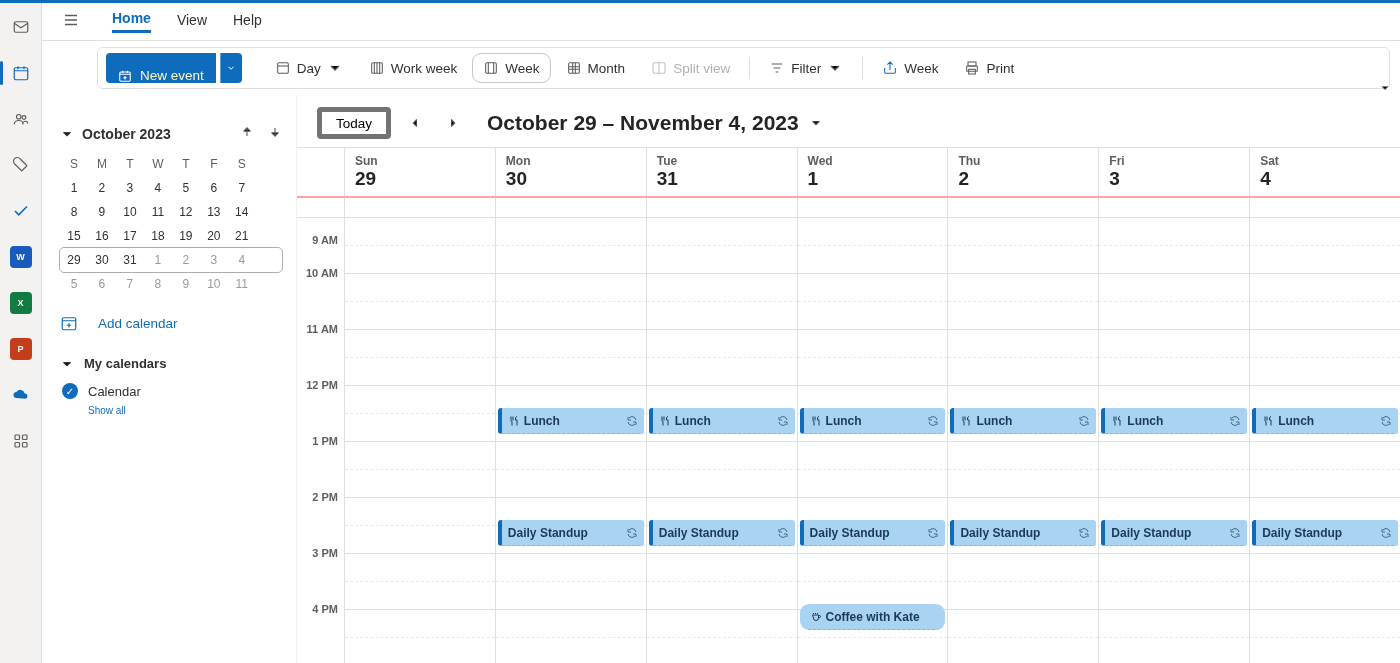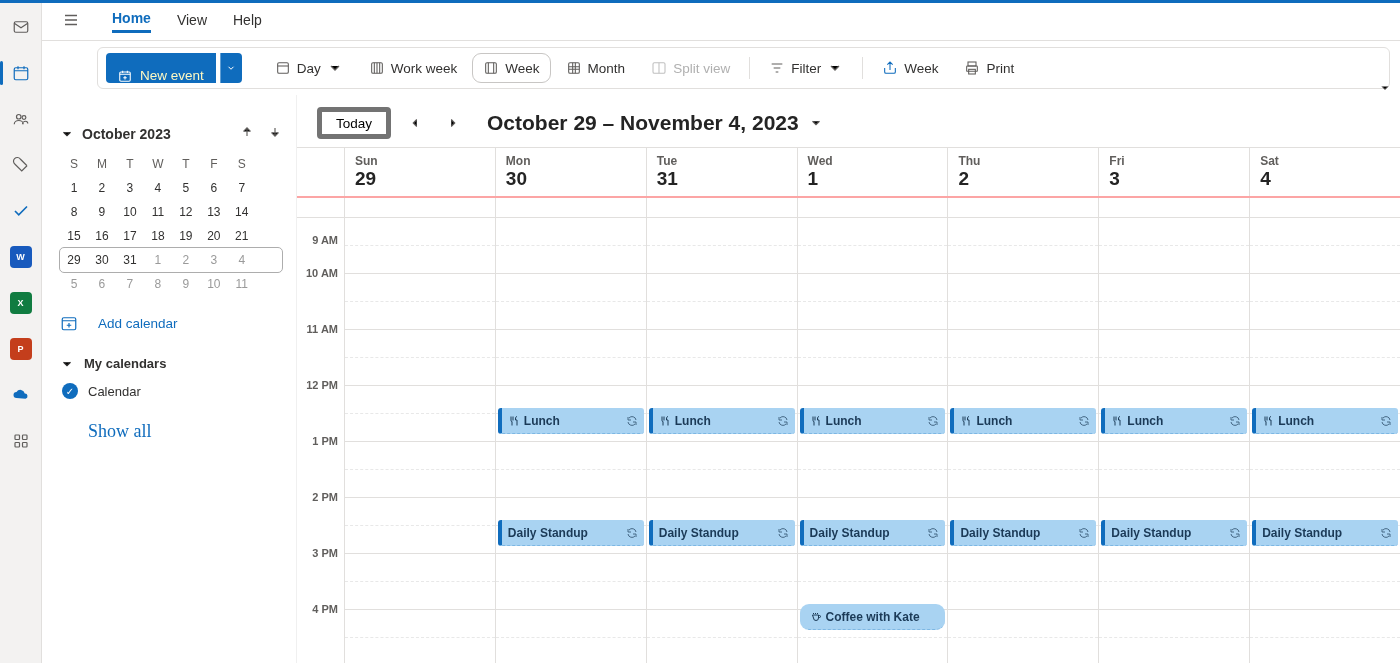--- a/index.html
+++ b/index.html
@@ -41,21 +41,21 @@
   .mini-cell { width: 12.6%; height: 24px; display: flex; align-items: center; justify-content: center; font-size: 12px; color: #323130; cursor: pointer; border-radius: 3px; }
   .mini-head .mini-cell { color: #605e5c; font-weight: 400; cursor: default; }
   .mini-cell.dim { color: #9a9a9a; }
   .mini-cell.today { background: #0f6cbd; color: #fff; border-radius: 50%; }
   .mini-row.selected { outline: 1px solid #adadad; border-radius: 4px; }
   .side-link { display: flex; align-items: center; gap: 20px; color: #0f6cbd; font-size: 13.5px; cursor: pointer; padding: 8px 0; margin-top: 10px; }
   .side-link svg { width: 18px; height: 18px; }
   .side-section { display: flex; align-items: center; gap: 10px; margin-top: 16px; font-weight: 600; cursor: pointer; }
   .cal-item { display: flex; align-items: center; gap: 10px; margin-top: 12px; padding-left: 2px; }
   .cal-check { width: 16px; height: 16px; border-radius: 50%; background: #0f6cbd; display: flex; align-items: center; justify-content: center; color: #fff; font-size: 10px; }
-  .show-all { color: #0f6cbd; margin-top: 22px; padding-left: 28px; cursor: pointer; font-size: 18px; font-family: Liberation Serif, serif; }
+  .show-all { color: #0f6cbd; margin-top: 6px; padding-left: 28px; cursor: pointer; font-size: 10px; }
   
   .calwrap { flex: 1; display: flex; flex-direction: column; border-left: 1px solid #f0f0f0; }
   .calhead { display: flex; align-items: center; gap: 10px; padding: 12px 0 8px 20px; }
   .today-btn { border: 5px solid #737373; border-radius: 4px; background: #fff; height: 32px; padding: 0 14px; font-size: 13.5px; cursor: pointer; }
   .nav-arrow { width: 28px; height: 28px; display: flex; align-items: center; justify-content: center; color: #605e5c; cursor: pointer; border-radius: 4px; }
   .range-title { font-size: 21px; font-weight: 600; color: #242424; margin-left: 10px; display: flex; align-items: center; gap: 10px; cursor: pointer; }
   .grid { flex: 1; display: flex; flex-direction: column; border-top: 1px solid #e1dfdd; }
   .grid-head { display: flex; height: 50px; border-bottom: 2px solid #fca5a5; font-weight: bold; }
   .gutter { width: 48px; border-right: 1px solid #e1dfdd; }
   .dayhead { flex: 1; border-right: 1px solid #e1dfdd; padding: 6px 10px 0 10px; cursor: pointer; }

